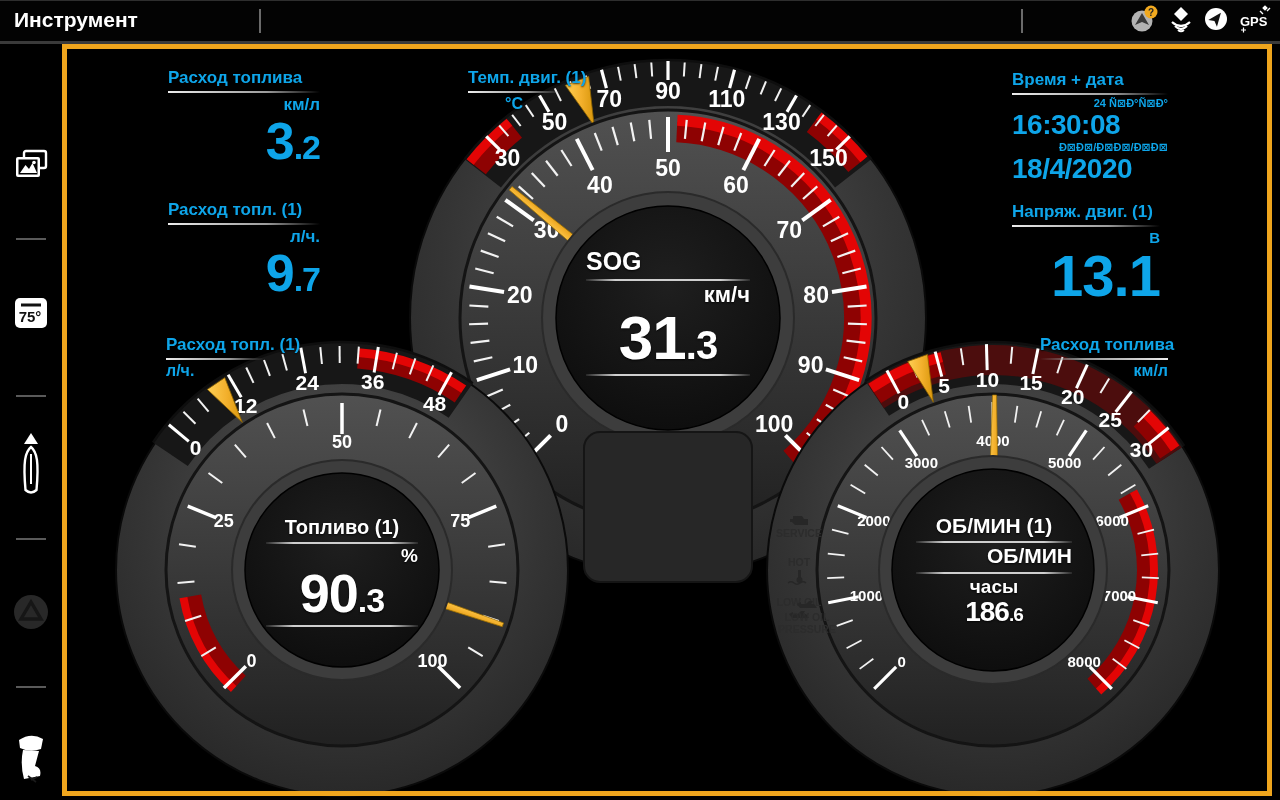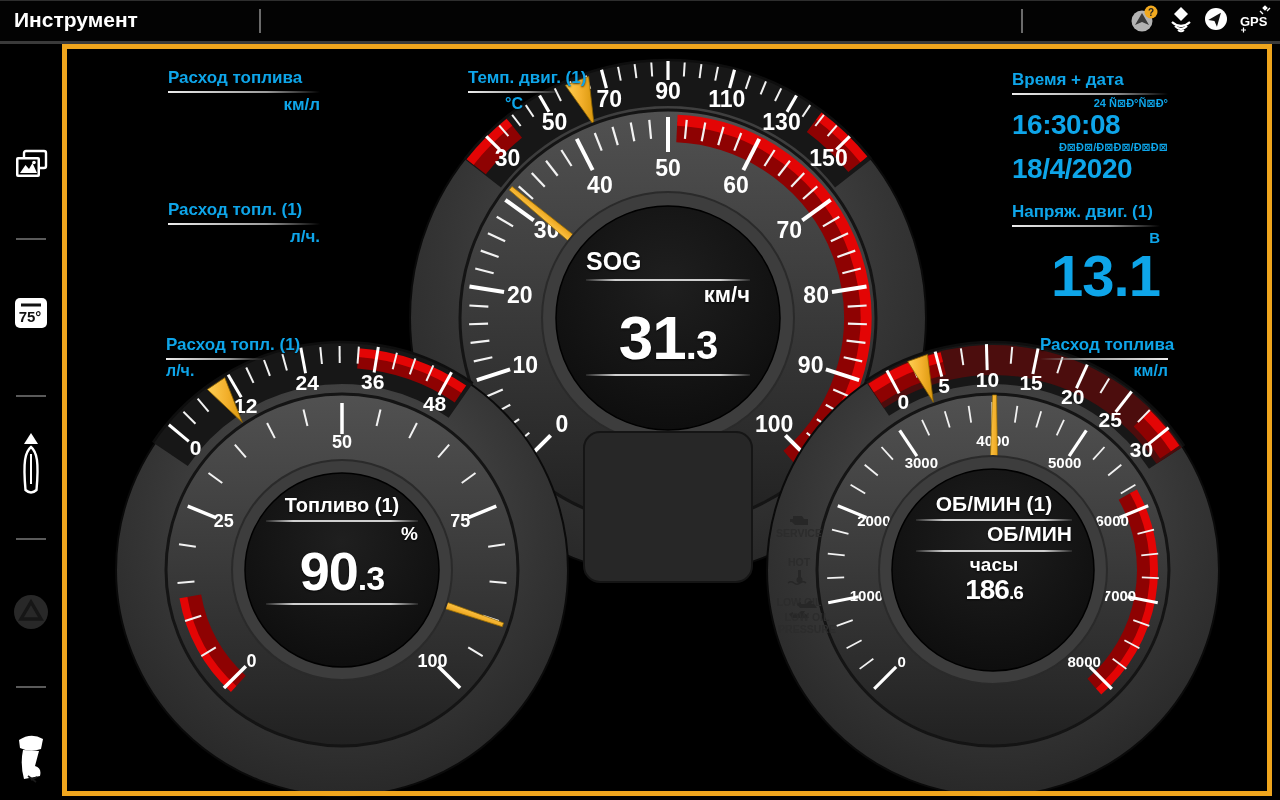--- a/index.html
+++ b/index.html
@@ -28,21 +28,21 @@
   .rule.center{background:linear-gradient(90deg,rgba(160,160,160,.15),#cfcfcf 18%,#cfcfcf 82%,rgba(160,160,160,.15));}
   .field .unit{text-align:right;font-size:17px;margin-top:2px;}
   .field .val{text-align:right;font-size:52px;line-height:1.02;letter-spacing:-1px;}
   .field .val .frac{font-size:34px;}
   .sm{font-size:16px;}
   .tf-sm{font-size:11px;text-align:right;margin-top:2px;}
   .tf-big{font-size:28px;text-align:left;line-height:1.05;letter-spacing:-0.5px;}
   
   .disc{position:absolute;color:#fff;font-weight:bold;text-shadow:0 1px 2px rgba(0,0,0,.8);}
   .disc .t-left{font-size:25px;text-align:left;}
-  .disc .t-center{font-size:20px;text-align:center;}
+  .disc .t-center{font-size:20px;text-align:center;margin-top:22px;}
   .disc .u-right{text-align:right;font-size:22px;margin-top:1px;}
   .disc .bigval{text-align:center;line-height:.98;letter-spacing:-1px;}
   
   .warn{position:absolute;left:760px;width:78px;color:#2c2c2c;font-weight:bold;font-size:10.5px;
     text-align:center;line-height:1.15;}
   .warn svg{display:block;margin:1px auto;}
 </style>
 </head>
 <body>
 
@@ -396,26 +396,28 @@
         <path d="M14 18 L30 19 L26 34 Q33 36 31 44 L15 47 Q11 32 14 18 Z" fill="#fff"></path>
         <path d="M19 44 l8 6 M22 48 l6 -3" stroke="#1a1a1a" stroke-width="1.6"></path>
       </svg>
     </span>
   </div>
 
   <div class="field" style="left:168px;top:68px;width:152px">
     <div class="lbl">Расход топлива</div>
     <div class="rule"></div>
     <div class="unit">км/л</div>
+    <div class="val"><span>3</span><span class="frac">.2</span></div>
   </div>
 
   <div class="field" style="left:168px;top:200px;width:152px">
     <div class="lbl">Расход топл. (1)</div>
     <div class="rule"></div>
     <div class="unit">л/ч.</div>
+    <div class="val"><span>9</span><span class="frac">.7</span></div>
   </div>
 
   <div class="field" style="left:166px;top:335px;width:122px">
     <div class="lbl sm">Расход топл. (1)</div>
     <div class="rule" style="width:98px"></div>
     <div class="sm" style="margin-top:2px">л/ч.</div>
   </div>
 
   <div class="field" style="left:468px;top:68px;width:118px">
     <div class="lbl sm">Темп. двиг. (1)</div>

